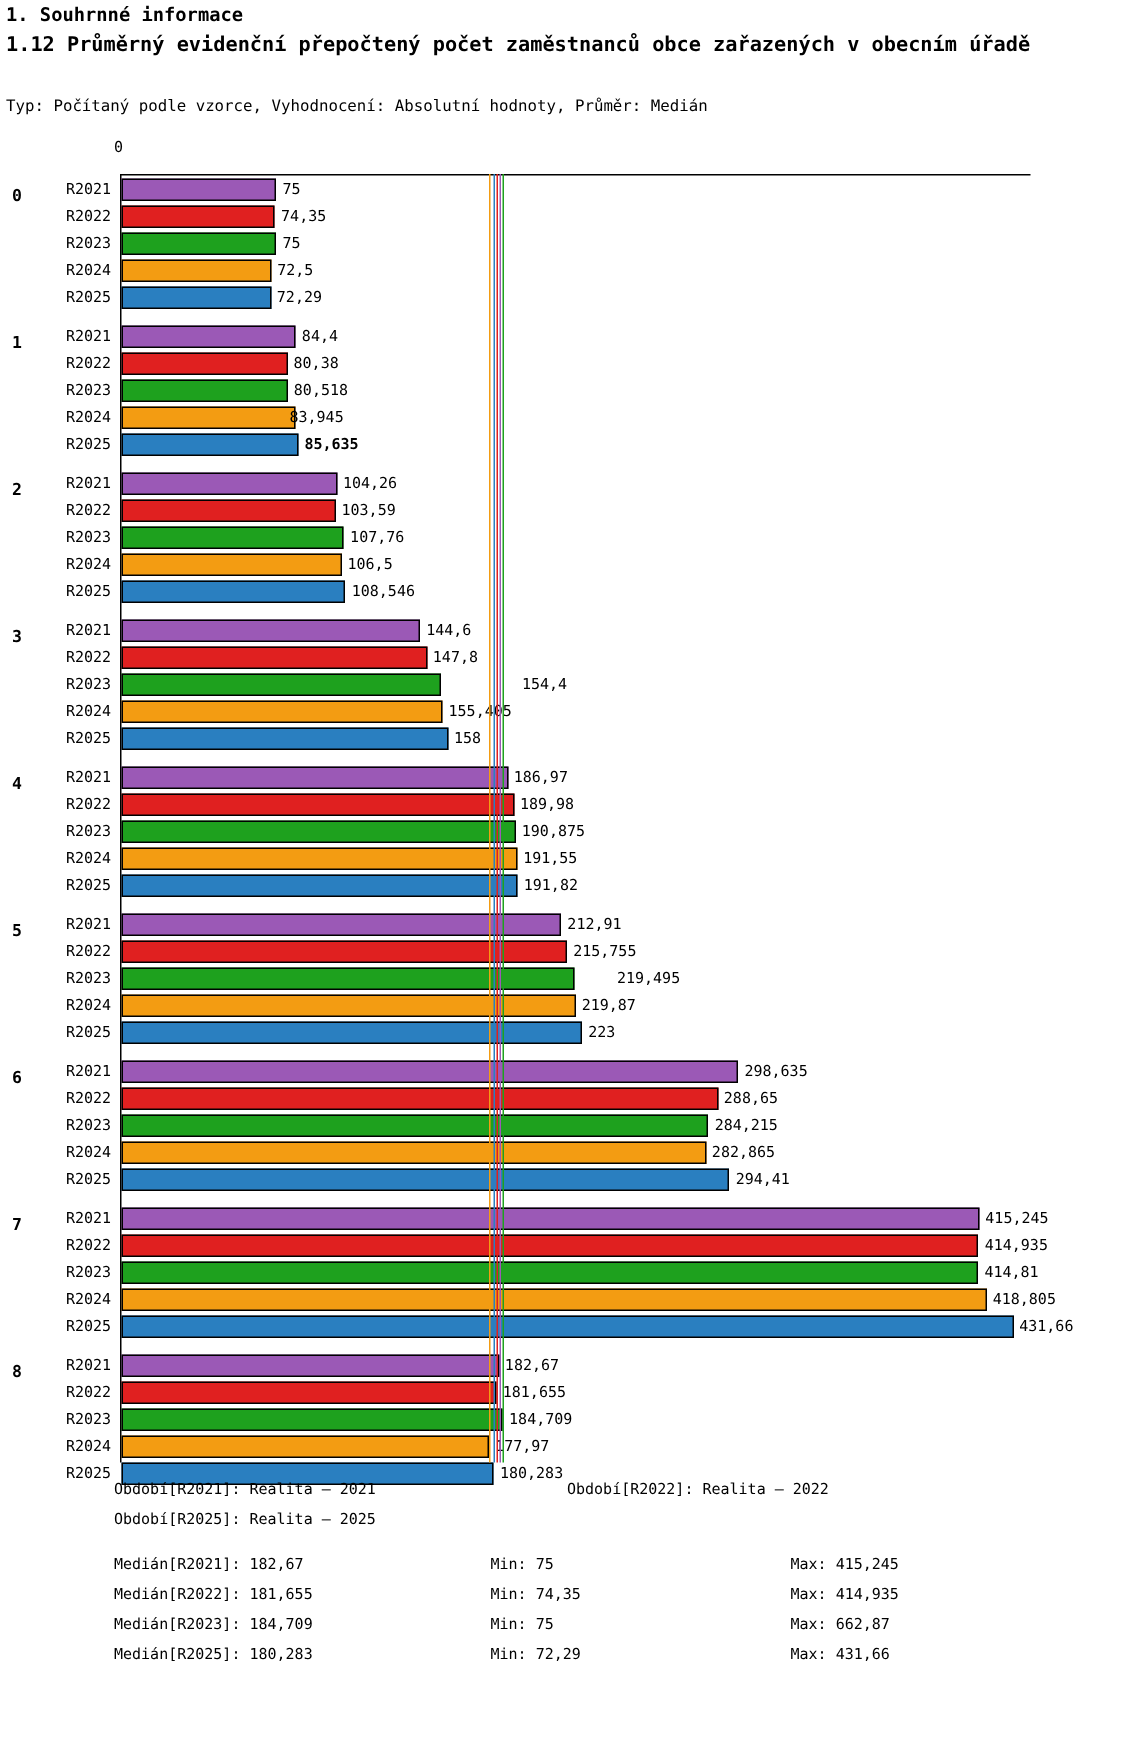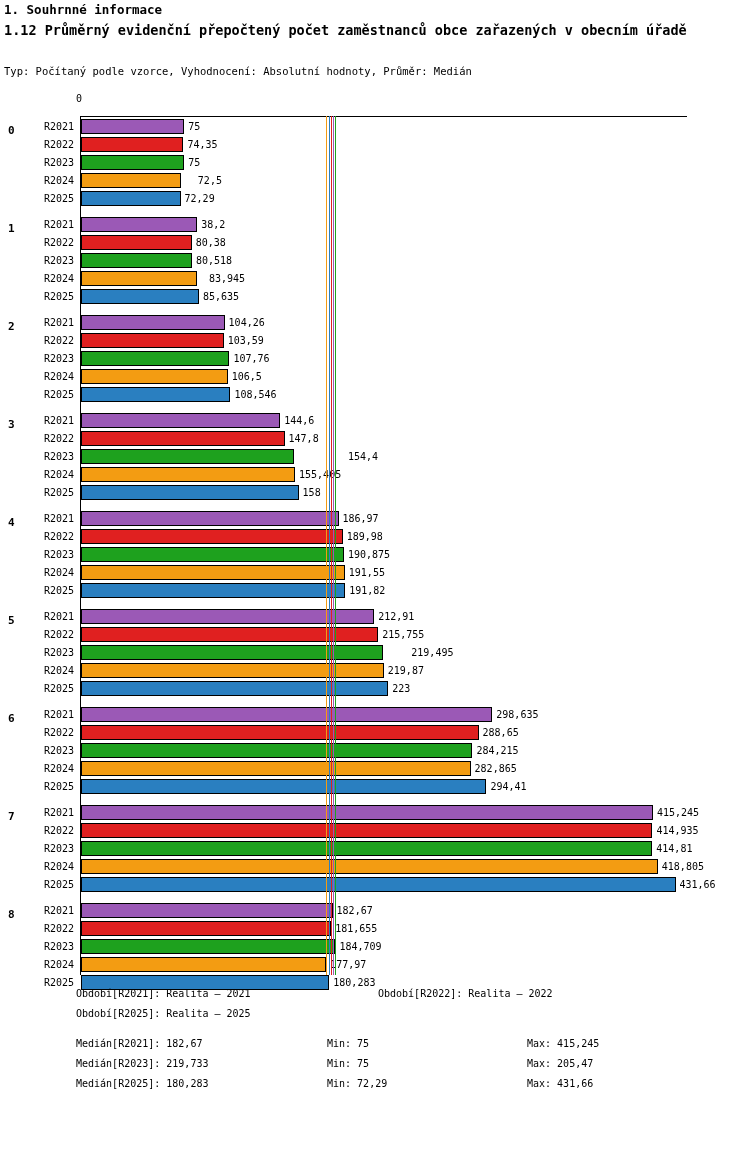--- a/index.html
+++ b/index.html
@@ -166,54 +166,54 @@
           <div class="bar-value" style="left: 187.4px;">74,35</div>
         </div>
         <div class="row" style="top: 36px;">
           <div class="row-label">R2023</div>
           <div class="bar" style="width: 103.295px; background: rgb(30, 161, 30);"></div>
           <div class="bar-value" style="left: 188.295px;">75</div>
         </div>
         <div class="row" style="top: 54px;">
           <div class="row-label">R2024</div>
           <div class="bar" style="width: 99.8523px; background: rgb(243, 156, 18);"></div>
-          <div class="bar-value" style="left: 184.852px; margin-left: 13px;">72,5</div>
+          <div class="bar-value" style="left: 184.852px;">72,5</div>
         </div>
         <div class="row" style="top: 72px;">
           <div class="row-label">R2025</div>
           <div class="bar" style="width: 99.563px; background: rgb(42, 127, 192);"></div>
           <div class="bar-value" style="left: 184.563px;">72,29</div>
         </div>
       </div>
       <div class="group" style="top: 111px; height: 90px;">
         <div class="group-label">1</div>
         <div class="row" style="top: 0px;">
           <div class="row-label">R2021</div>
           <div class="bar" style="width: 116.242px; background: rgb(155, 89, 182);"></div>
-          <div class="bar-value" style="left: 201.242px;">38,2</div>
+          <div class="bar-value" style="left: 201.242px;">84,4</div>
         </div>
         <div class="row" style="top: 18px;">
           <div class="row-label">R2022</div>
           <div class="bar" style="width: 110.705px; background: rgb(224, 32, 32);"></div>
           <div class="bar-value" style="left: 195.705px;">80,38</div>
         </div>
         <div class="row" style="top: 36px;">
           <div class="row-label">R2023</div>
           <div class="bar" style="width: 110.895px; background: rgb(30, 161, 30);"></div>
           <div class="bar-value" style="left: 195.895px;">80,518</div>
         </div>
         <div class="row" style="top: 54px;">
           <div class="row-label">R2024</div>
           <div class="bar" style="width: 115.615px; background: rgb(243, 156, 18);"></div>
-          <div class="bar-value" style="left: 209px;">83,945</div>
+          <div class="bar-value" style="left: 193px;">83,945</div>
         </div>
         <div class="row" style="top: 72px;">
           <div class="row-label">R2025</div>
           <div class="bar" style="width: 117.943px; background: rgb(42, 127, 192);"></div>
-          <div class="bar-value" style="left: 202.943px;">85,635</div>
+          <div class="bar-value" style="left: 202.943px; font-weight: bold;">85,635</div>
         </div>
       </div>
       <div class="group" style="top: 209px; height: 90px;">
         <div class="group-label">2</div>
         <div class="row" style="top: 0px;">
           <div class="row-label">R2021</div>
           <div class="bar" style="width: 143.594px; background: rgb(155, 89, 182);"></div>
           <div class="bar-value" style="left: 228.594px;">104,26</div>
         </div>
         <div class="row" style="top: 18px;">
@@ -426,22 +426,27 @@
   </div>
 </div>
 
 <div class="stats">
   <div class="stat-row">
     <span class="st-c1">Medián[R2021]: 182,67</span>
     <span class="st-c2">Min: 75</span>
     <span class="st-c3">Max: 415,245</span>
   </div>
   <div class="stat-row">
-    <span class="st-c1">Medián[R2023]: 219,733</span>
+    <span class="st-c1">Medián[R2022]: 181,655</span>
+    <span class="st-c2">Min: 74,35</span>
+    <span class="st-c3">Max: 414,935</span>
+  </div>
+  <div class="stat-row">
+    <span class="st-c1">Medián[R2023]: 184,709</span>
     <span class="st-c2">Min: 75</span>
-    <span class="st-c3">Max: 205,47</span>
+    <span class="st-c3">Max: 662,87</span>
   </div>
   <div class="stat-row">
     <span class="st-c1">Medián[R2025]: 180,283</span>
     <span class="st-c2">Min: 72,29</span>
     <span class="st-c3">Max: 431,66</span>
   </div>
 </div>
 
 </body></html>

